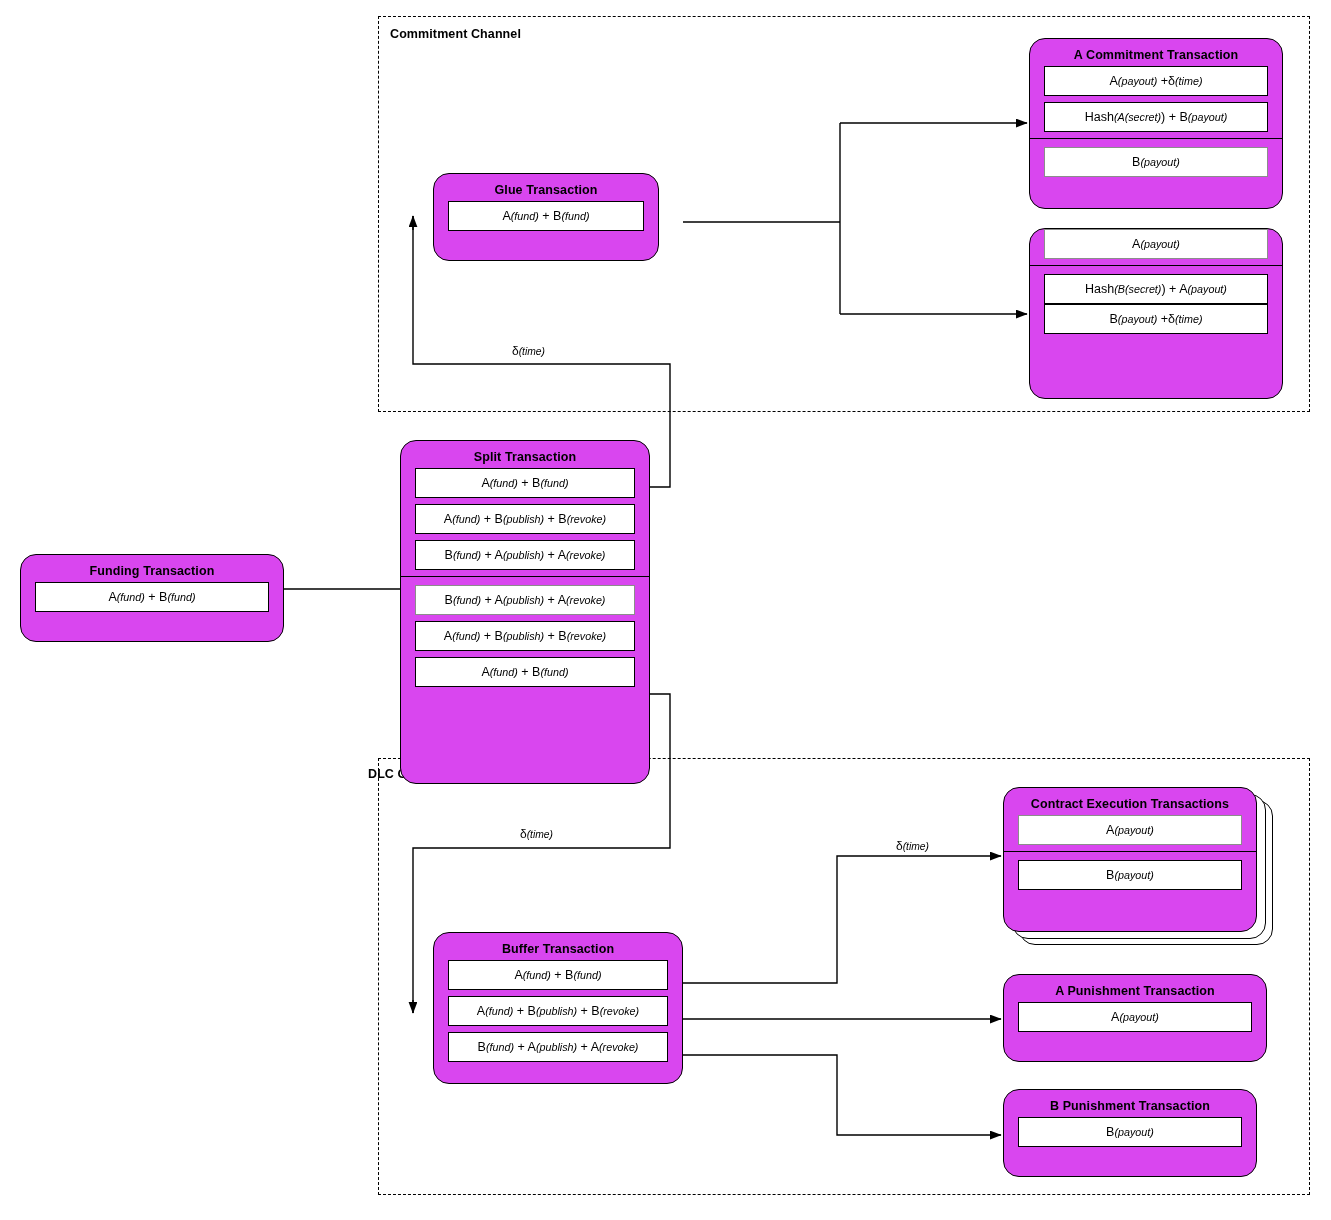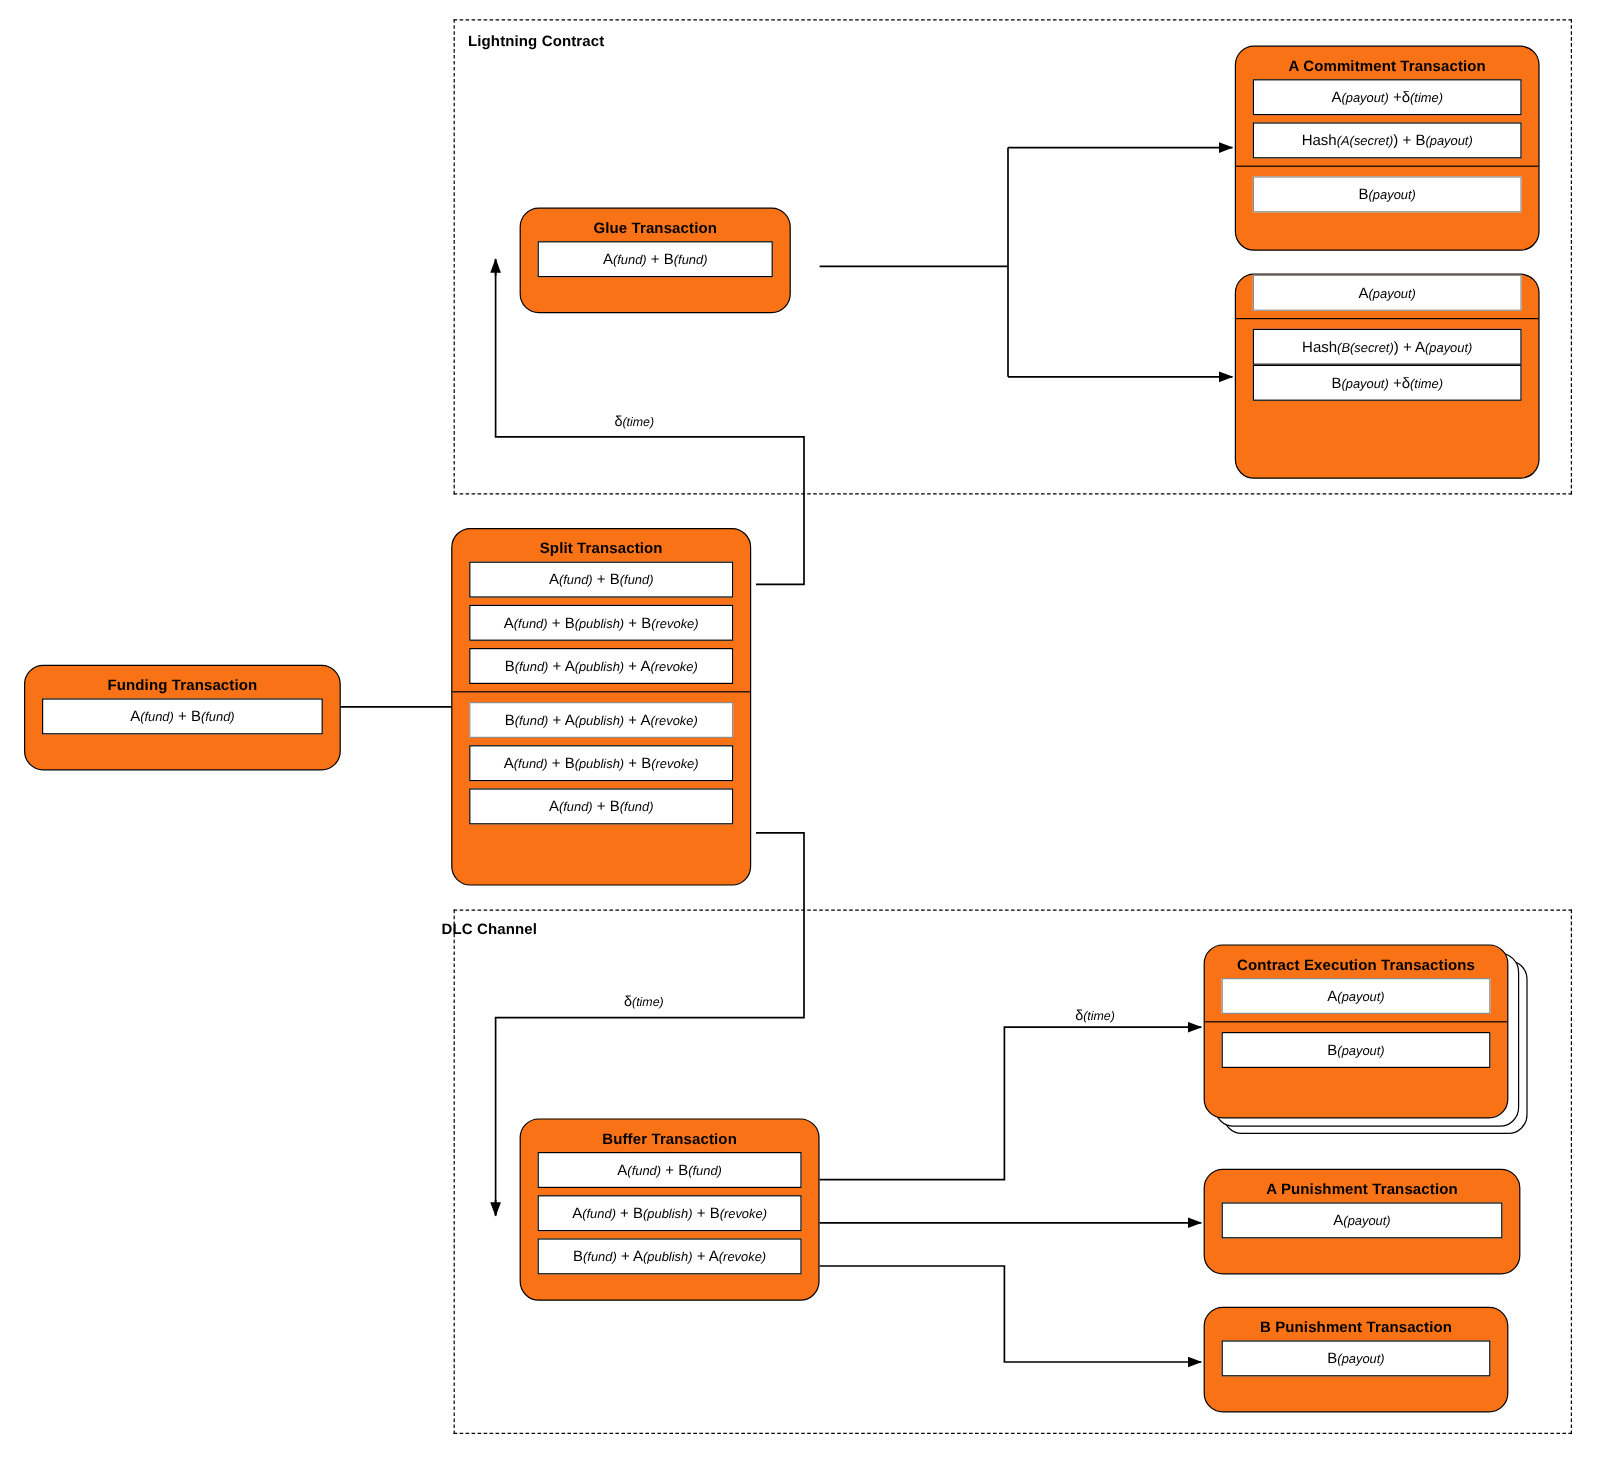--- a/index.html
+++ b/index.html
@@ -21,21 +21,21 @@
   .channel-label{
     position:absolute;
     font-size:12.5px;font-weight:bold;letter-spacing:.1px;
     white-space:nowrap;
   }
 
   
   .tx{
     position:absolute;box-sizing:border-box;
     border:1.6px solid #000;border-radius:16px;
-    background:#f97316;
+    background:#d946ef;
   }
   .tx-title{
     text-align:center;font-size:12.5px;font-weight:bold;
     padding-top:9px;padding-bottom:4px;letter-spacing:.1px;
     white-space:nowrap;
   }
   .rows{padding:0 14px 10px 14px;}
   .row{
     box-sizing:border-box;
     border:1.5px solid #000;
@@ -95,21 +95,21 @@
 
       <path d="M683,983 L837,983 L837,856 L1001,856" marker-end="url(#arrow)"></path>
 
       <path d="M683,1019 L1001,1019" marker-end="url(#arrow)"></path>
 
       <path d="M683,1055 L837,1055 L837,1135 L1001,1135" marker-end="url(#arrow)"></path>
     </g>
   </svg>
 
   <div class="channel" style="left:378px;top:16px;width:932px;height:396px;"></div>
-  <div class="channel-label" style="left:390px;top:27px;">Lightning Contract</div>
+  <div class="channel-label" style="left:390px;top:27px;">Commitment Channel</div>
 
   <div class="channel" style="left:378px;top:758px;width:932px;height:437px;"></div>
   <div class="channel-label" style="left:368px;top:767px;">DLC Channel</div>
 
   <div class="tx" style="left:20px;top:554px;width:264px;height:88px;">
     <div class="tx-title">Funding Transaction</div>
     <div class="rows">
       <div class="row last">A<span class="it" style="font-size:0.86em;">(fund)</span> + B<span class="it" style="font-size:0.86em;">(fund)</span></div>
     </div>
   </div>
@@ -133,21 +133,21 @@
 
   <div class="tx" style="left:1029px;top:228px;width:254px;height:171px;">
     <div class="rows">
       <div class="row gray">A<span class="it" style="font-size:0.86em;">(payout)</span></div>
       <div class="divider"></div>
       <div class="row last">Hash<span class="it" style="font-size:0.86em;">(B(secret)</span>) + A<span class="it" style="font-size:0.86em;">(payout)</span></div>
       <div class="row">B<span class="it" style="font-size:0.86em;">(payout)</span> +δ<span class="it" style="font-size:0.86em;">(time)</span></div>
     </div>
   </div>
 
-  <div class="tx" style="left:376px;top:440px;width:250px;height:298px;">
+  <div class="tx" style="left:400px;top:440px;width:250px;height:344px;">
     <div class="tx-title">Split Transaction</div>
     <div class="rows">
       <div class="row">A<span class="it" style="font-size:0.86em;">(fund)</span> + B<span class="it" style="font-size:0.86em;">(fund)</span></div>
       <div class="row">A<span class="it" style="font-size:0.86em;">(fund)</span> + B<span class="it" style="font-size:0.86em;">(publish)</span> + B<span class="it" style="font-size:0.86em;">(revoke)</span></div>
       <div class="row">B<span class="it" style="font-size:0.86em;">(fund)</span> + A<span class="it" style="font-size:0.86em;">(publish)</span> + A<span class="it" style="font-size:0.86em;">(revoke)</span></div>
       <div class="divider"></div>
       <div class="row gray">B<span class="it" style="font-size:0.86em;">(fund)</span> + A<span class="it" style="font-size:0.86em;">(publish)</span> + A<span class="it" style="font-size:0.86em;">(revoke)</span></div>
       <div class="row">A<span class="it" style="font-size:0.86em;">(fund)</span> + B<span class="it" style="font-size:0.86em;">(publish)</span> + B<span class="it" style="font-size:0.86em;">(revoke)</span></div>
       <div class="row last">A<span class="it" style="font-size:0.86em;">(fund)</span> + B<span class="it" style="font-size:0.86em;">(fund)</span></div>
     </div>

